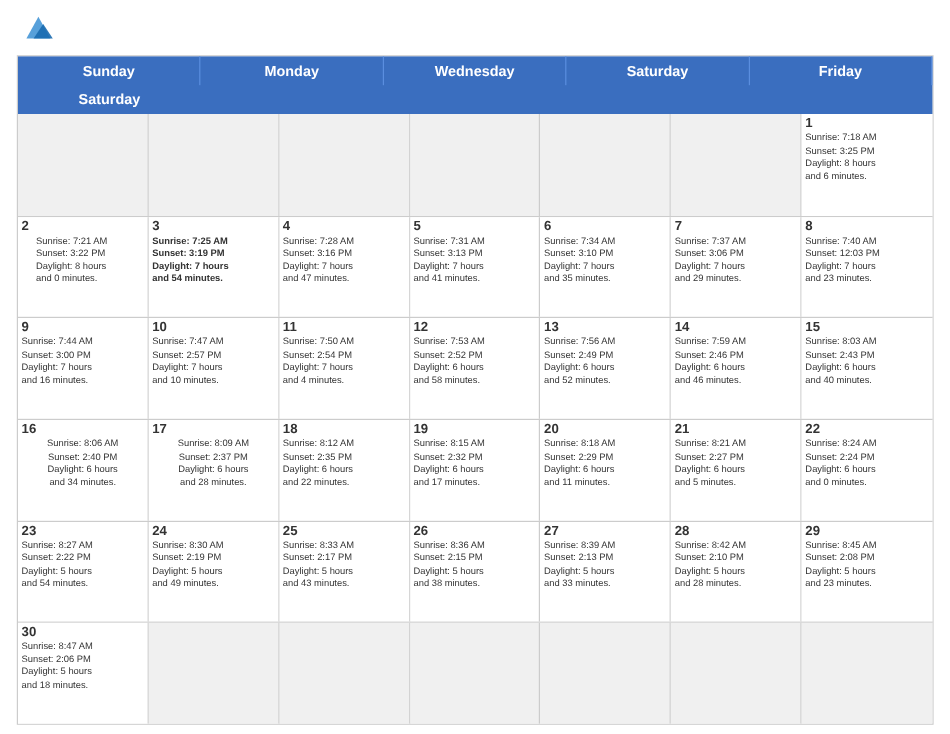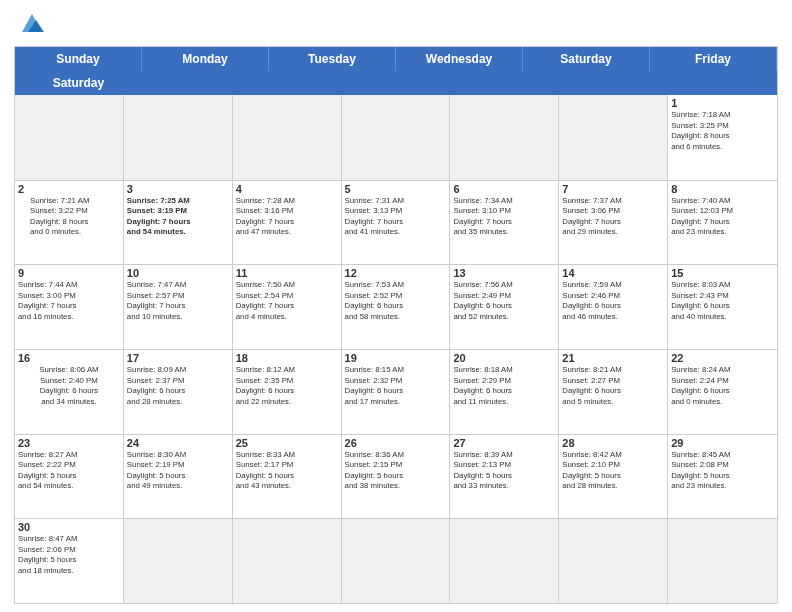--- a/index.html
+++ b/index.html
@@ -55,21 +55,21 @@
       color: #444;
     }
     .calendar {
       flex: 1;
       display: flex;
       flex-direction: column;
       border: 1px solid #ccc;
     }
     .cal-header {
       display: grid;
-      grid-template-columns: repeat(6, 1fr);
+      grid-template-columns: repeat(5, 1fr);
       background: #3a6ebf;
     }
     .cal-header-cell {
       color: #fff;
       font-size: 12px;
       font-weight: bold;
       padding: 5px 4px;
       text-align: center;
       border-right: 1px solid #5a8edf;
     }
@@ -133,21 +133,20 @@
     <div class="title-block">
       <div class="main-title"></div>
       <div class="subtitle"></div>
     </div>
   </div>
 
   <div class="calendar">
     <div class="cal-header">
     <div class="cal-header-cell">Sunday</div>
         <div class="cal-header-cell">Monday</div>
-        <div class="cal-header-cell">Tuesday</div>
         <div class="cal-header-cell">Wednesday</div>
         <div class="cal-header-cell">Saturday</div>
         <div class="cal-header-cell">Friday</div>
         <div class="cal-header-cell">Saturday</div>
       </div>
     <div class="cal-body">
     <div class="cal-row">
           <div class="cal-cell empty"></div>
           <div class="cal-cell empty"></div>
           <div class="cal-cell empty"></div>
@@ -267,21 +266,21 @@
         <div class="cal-row">
           <div class="cal-cell">
             <div class="day-num">16</div>
             <div class="day-info" style="white-space: pre-line; text-align: center;">Sunrise: 8:06 AM
 Sunset: 2:40 PM
 Daylight: 6 hours
 and 34 minutes.</div>
           </div>
           <div class="cal-cell">
             <div class="day-num">17</div>
-            <div class="day-info" style="white-space: pre-line;">Sunrise: 8:09 AM
+            <div class="day-info" style="white-space: pre-line; text-align: center;">Sunrise: 8:09 AM
 Sunset: 2:37 PM
 Daylight: 6 hours
 and 28 minutes.</div>
           </div>
           <div class="cal-cell">
             <div class="day-num">18</div>
             <div class="day-info" style="white-space: pre-line;">Sunrise: 8:12 AM
 Sunset: 2:35 PM
 Daylight: 6 hours
 and 22 minutes.</div>

